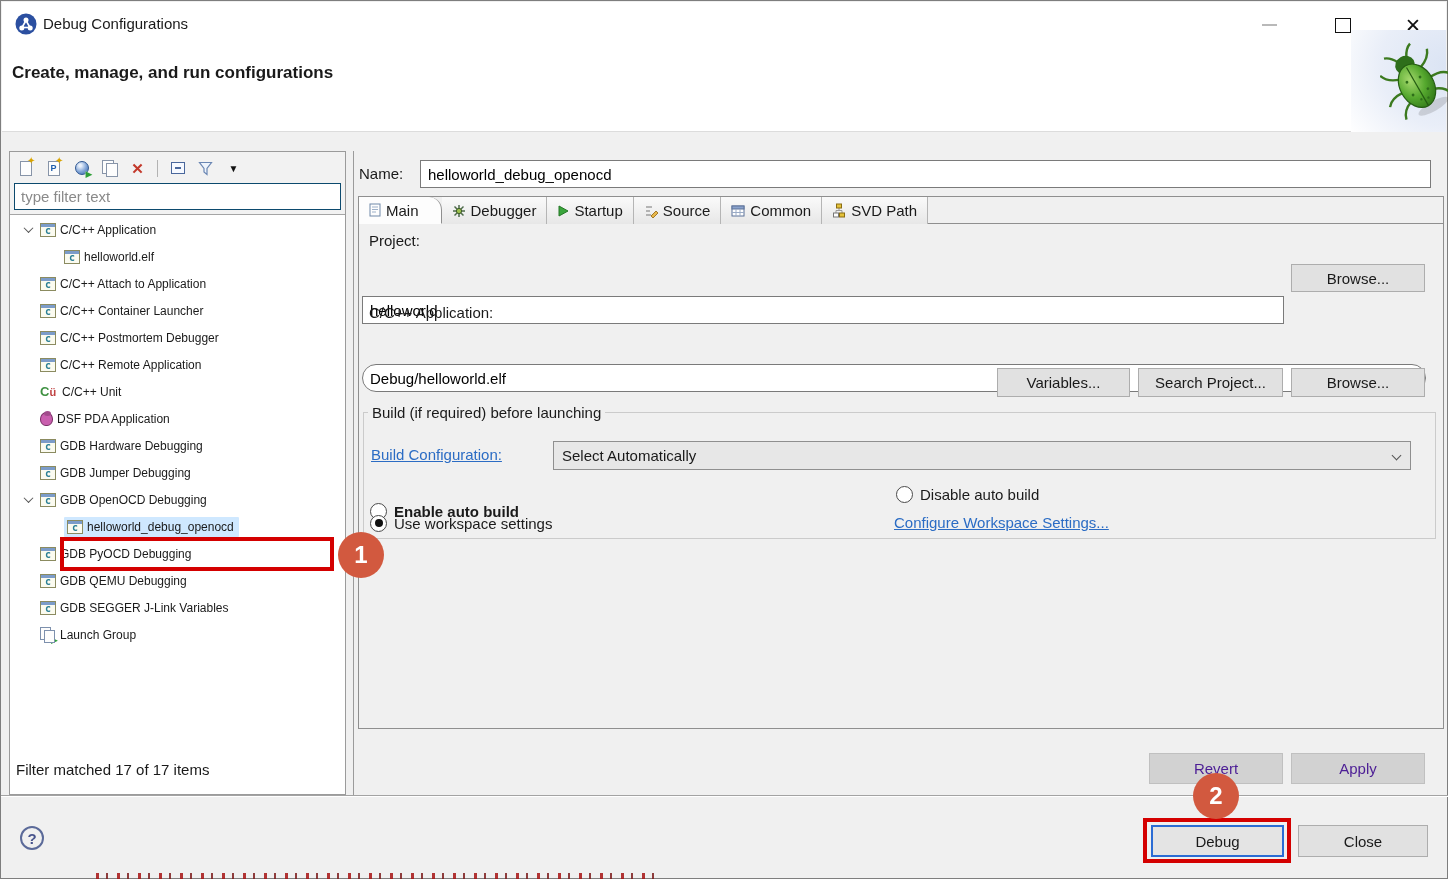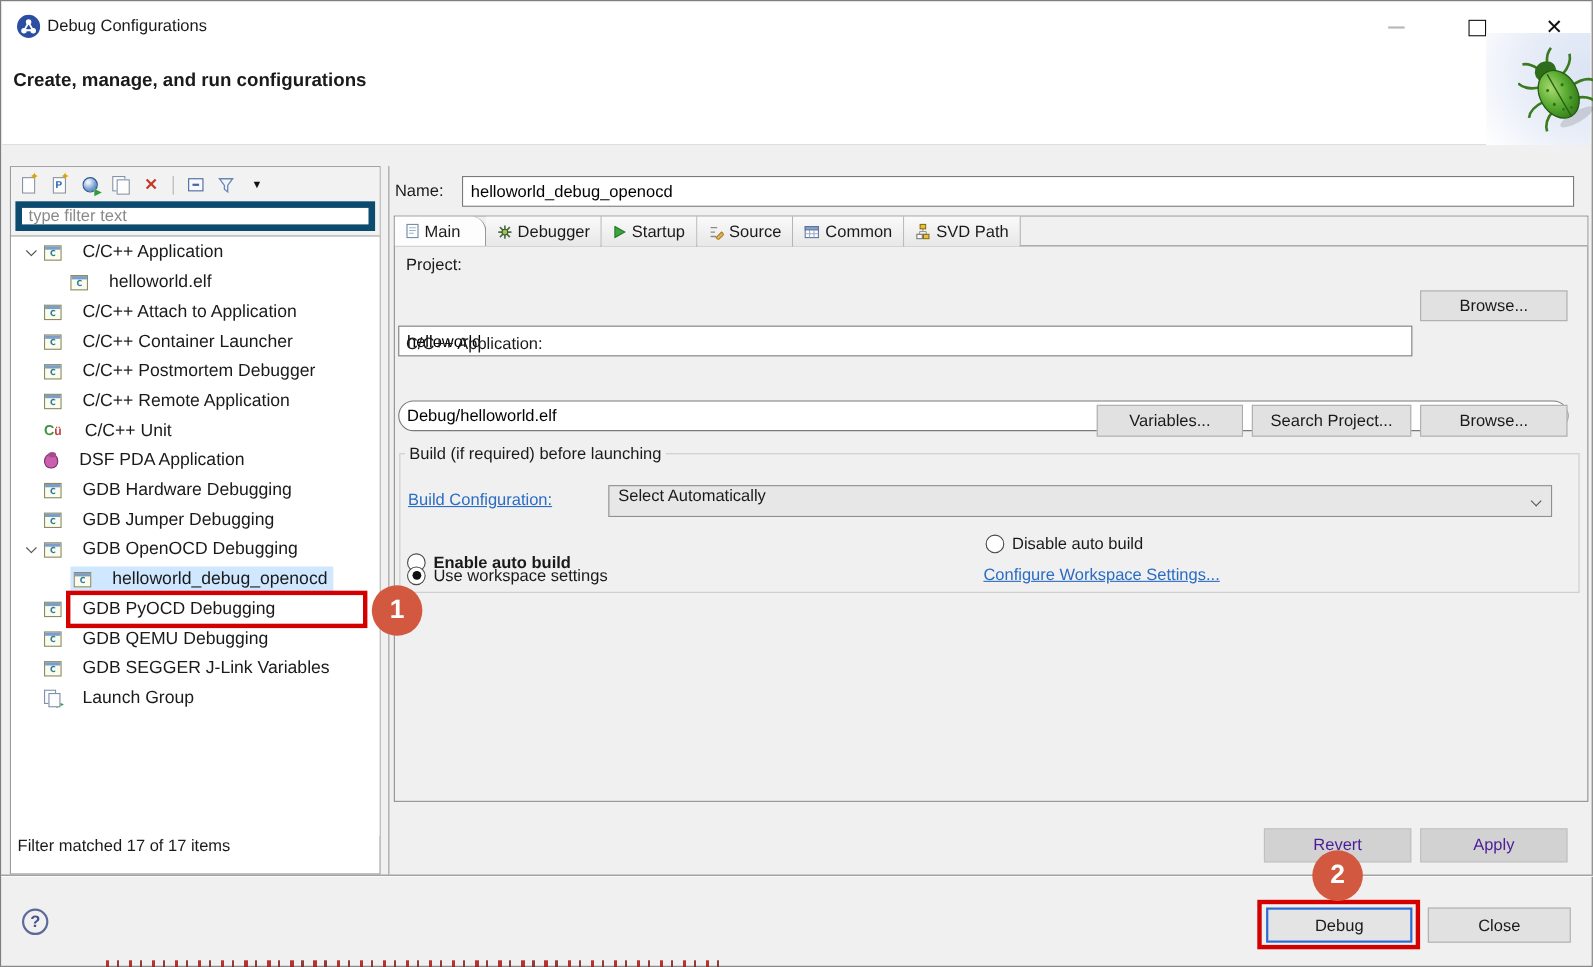--- a/index.html
+++ b/index.html
@@ -34,31 +34,31 @@
     background:radial-gradient(circle at 35% 30%, #eaf1fb 10%, #7fa3d6 55%, #3764a8 100%); border:1px solid #2f5792; }
   .globe::after { content:"▶"; position:absolute; right:-5px; bottom:-5px; color:#2f9e38; font-size:9px; text-shadow:0 0 1px #fff; }
   .dup { position:relative; width:16px; height:16px; }
   .dup::before, .dup::after { content:""; position:absolute; width:10px; height:12px; background:#fdfdfd; border:1px solid #8794a8; }
   .dup::before { left:0; top:0; } .dup::after { left:4px; top:3px; }
   .delx { color:#c3392b; font-weight:bold; font-size:15px; line-height:1; }
   .collapse { position:relative; width:14px; height:12px; border:1px solid #49679c; background:#f6f9ff; }
   .collapse::after { content:""; position:absolute; left:3px; top:4px; width:6px; height:2px; background:#49679c; }
   .menu-arrow { font-size:10px; color:#111; }
 
-  .filter-input { position:absolute; left:4px; top:31px; width:327px; height:27px; border:6px solid #0c4a6e; background:#fff;
+  .filter-input { position:absolute; left:4px; top:31px; width:327px; height:27px; border:1px solid #0c4a6e; background:#fff;
     font-family:"Liberation Sans", sans-serif; font-size:15px; padding:0 6px; color:#333; }
   .filter-input::placeholder { color:#8a8a8a; }
 
   .tree { position:absolute; left:0; top:64px; right:0; bottom:34px; background:#fff; overflow:hidden; }
   .trow { display:flex; align-items:center; height:27px; white-space:nowrap; }
   .trow .chev-slot { width:24px; display:flex; align-items:center; justify-content:center; flex:0 0 24px; }
   .chev { width:7px; height:7px; border-right:1.8px solid #555; border-bottom:1.8px solid #555; transform:rotate(45deg) translate(-1px,-1px); }
   .trow.d0 { padding-left:6px; }
   .trow.d1 { padding-left:54px; }
-  .tlabel { margin-left:19px; font-size:16px; }
+  .tlabel { margin-left:4px; font-size:12px; }
   .sel-wrap { display:flex; align-items:center; background:#cfe8ff; padding:3px 5px 3px 3px; border-radius:1px; }
 
   
   .ic { flex:0 0 auto; }
   .ic-capp { position:relative; display:inline-block; width:16px; height:14px; border:1px solid #8b8b60; background:#fbfbf0; }
   .ic-capp::before { content:""; position:absolute; left:0; top:0; right:0; height:3px; background:#7c9cc9; }
   .ic-capp::after { content:"c"; position:absolute; left:0; right:0; top:1px; text-align:center;
     font:bold 10px "DejaVu Sans Mono", monospace; color:#2a7f95; }
   .ic-cunit { display:inline-block; width:18px; font-weight:bold; line-height:14px; }
   .ic-cunit .cg { color:#3f9142; font-size:13px; } .ic-cunit .ur { color:#c04343; font-size:11px; }
@@ -90,21 +90,21 @@
   .text-input { position:absolute; border:1px solid #7a7a7a; background:#fff; font-family:"Liberation Sans", sans-serif; font-size:15px; padding:0 7px;margin-top:32px; }
   .btn { position:absolute; background:#e1e1e1; border:1px solid #adadad; font-family:"Liberation Sans", sans-serif; font-size:15px; color:#1a1a1a;
     display:flex; align-items:center; justify-content:center; cursor:default; }
   .btn.disabled { background:#d2d2d2; border-color:#c0c0c0; color:#4c1d95; }
 
   fieldset.build-group { position:absolute; left:362px; top:403px; width:1073px; height:135px; border:1px solid #cbcbcb; }
   fieldset.build-group legend { margin-left:4px; padding:0 4px; font-size:15px; }
 
   .link { color:#2b6cc4; text-decoration:underline; cursor:pointer; }
   .combo { position:absolute; left:552px; top:440px; width:858px; height:29px; background:#e7e7e7; border:1px solid #8f8f8f;
-    display:flex; padding:0 8px; }
+    display:flex; align-items:center; padding:0 8px; }
   .combo-chevron { position:absolute; right:10px; top:10px; width:7px; height:7px; border-right:1.6px solid #555; border-bottom:1.6px solid #555; transform:rotate(45deg); }
 
   .radio-row { position:absolute; display:flex; align-items:center; gap:7px; height:20px; }
   .radio { width:17px; height:17px; border:1px solid #4a4a4a; border-radius:50%; background:#fff; position:relative; flex:0 0 17px; }
   .radio.checked::after { content:""; position:absolute; left:3.5px; top:3.5px; width:8px; height:8px; border-radius:50%; background:#111; }
 
   .bottom-sep { position:absolute; left:0; top:794px; width:1448px; height:2px;
     background:linear-gradient(#a3a3a3 50%, #ffffff 50%); }
 
   .help-btn { position:absolute; left:19px; top:825px; width:24px; height:24px; border:2px solid #5b6a99; border-radius:50%;

